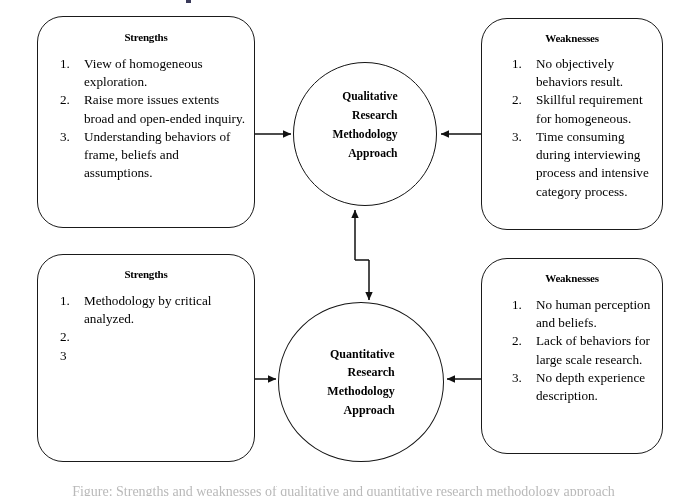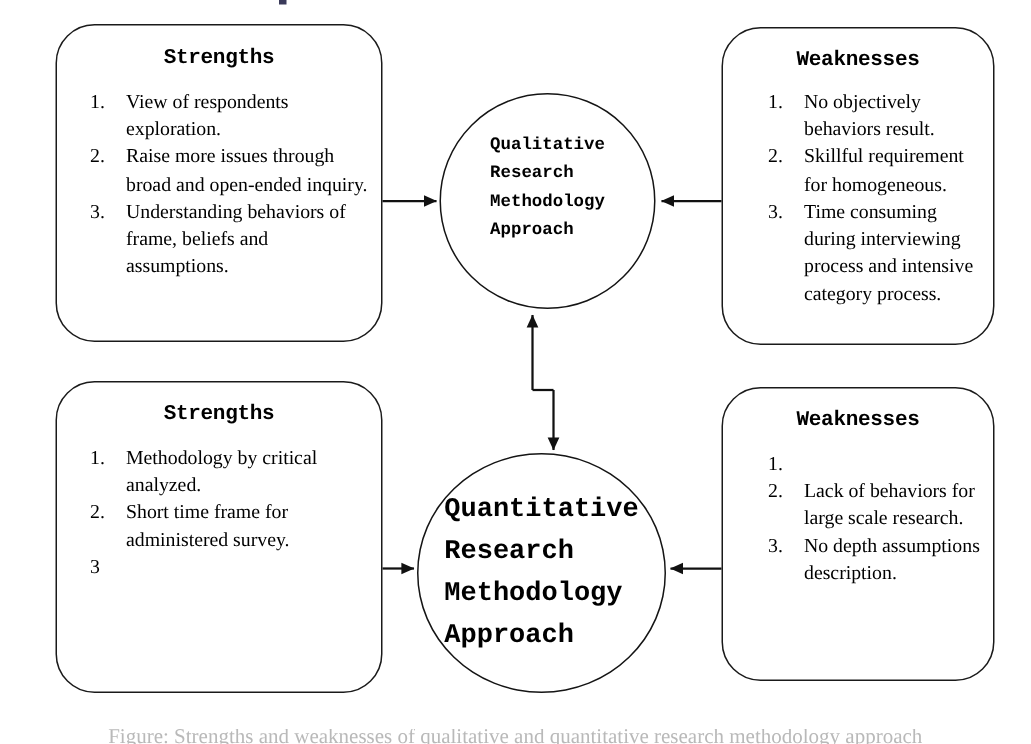--- a/index.html
+++ b/index.html
@@ -25,23 +25,23 @@
   .swot-box {
     position: absolute;
     box-sizing: border-box;
     border: 1.1px solid #1a1a1a;
     border-radius: 26px;
     background: #ffffff;
     padding: 0;
   }
 
   .box-title {
-    font-family: Liberation Mono, monospace;
+    font-family: Liberation Serif, serif;
     font-weight: bold;
-    font-size: 14px;
+    font-size: 11px;
     text-align: center;
     letter-spacing: -0.2px;
     margin: 0;
     padding: 0;
   }
 
   .swot-list {
     list-style: none;
     margin: 0;
     padding: 0;
@@ -115,25 +115,25 @@
     box-sizing: border-box;
     border: 1.1px solid #141414;
     border-radius: 50%;
     background: #ffffff;
     display: flex;
     align-items: center;
     justify-content: center;
   }
 
   .circle-label {
-    font-family: Liberation Mono, monospace;
+    font-family: Liberation Serif, serif;
     font-weight: bold;
     font-size: 11.6px;
     line-height: 1.62;
-    text-align: left;
+    text-align: right;
     padding: 0 10px;
   }
   .circle-label span { display: block; }
 
   #circle-qualitative {
     left: 293px;
     top: 62px;
     width: 144px;
     height: 144px;
   }
@@ -142,21 +142,21 @@
     top: -8px;
   }
 
   #circle-quantitative {
     left: 278px;
     top: 302px;
     width: 166px;
     height: 160px;
   }
   #circle-quantitative .circle-label {
-    font-size: 18px;
+    font-size: 12px;
     line-height: 1.56;
   }
 
   
   #connectors {
     position: absolute;
     left: 0;
     top: 0;
     width: 687px;
     height: 496px;
@@ -199,25 +199,25 @@
 
 <div id="diagram">
 
   <div id="top-fragment"></div>
 
   <div class="swot-box" id="box-ql-strengths">
     <div class="box-title">Strengths</div>
     <ul class="swot-list">
       <li>
         <span class="li-num">1.</span>
-        <span class="li-text">View of respondents exploration.</span>
+        <span class="li-text">View of homogeneous exploration.</span>
       </li>
       <li>
         <span class="li-num">2.</span>
-        <span class="li-text">Raise more issues through broad and open-ended inquiry.</span>
+        <span class="li-text">Raise more issues extents broad and open-ended inquiry.</span>
       </li>
       <li>
         <span class="li-num">3.</span>
         <span class="li-text">Understanding behaviors of frame, beliefs and assumptions.</span>
       </li>
     </ul>
   </div>
 
   <div class="swot-box" id="box-ql-weaknesses">
     <div class="box-title">Weaknesses</div>
@@ -239,41 +239,41 @@
 
   <div class="swot-box" id="box-qn-strengths">
     <div class="box-title">Strengths</div>
     <ul class="swot-list">
       <li>
         <span class="li-num">1.</span>
         <span class="li-text">Methodology by critical analyzed.</span>
       </li>
       <li>
         <span class="li-num">2.</span>
-        <span class="li-text">Short time frame for administered survey.</span>
       </li>
       <li>
         <span class="li-num">3</span>
       </li>
     </ul>
   </div>
 
   <div class="swot-box" id="box-qn-weaknesses">
     <div class="box-title">Weaknesses</div>
     <ul class="swot-list">
       <li>
         <span class="li-num">1.</span>
+        <span class="li-text">No human perception and beliefs.</span>
       </li>
       <li>
         <span class="li-num">2.</span>
         <span class="li-text">Lack of behaviors for large scale research.</span>
       </li>
       <li>
         <span class="li-num">3.</span>
-        <span class="li-text">No depth assumptions description.</span>
+        <span class="li-text">No depth experience description.</span>
       </li>
     </ul>
   </div>
 
   <div class="circle-node" id="circle-qualitative">
     <div class="circle-label">
       <span>Qualitative</span>
       <span>Research</span>
       <span>Methodology</span>
       <span>Approach</span>

